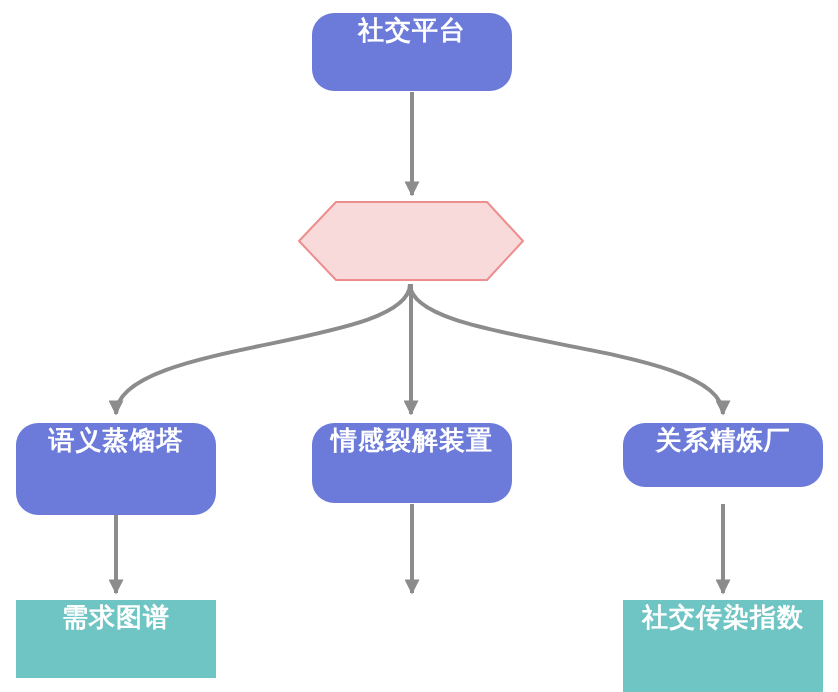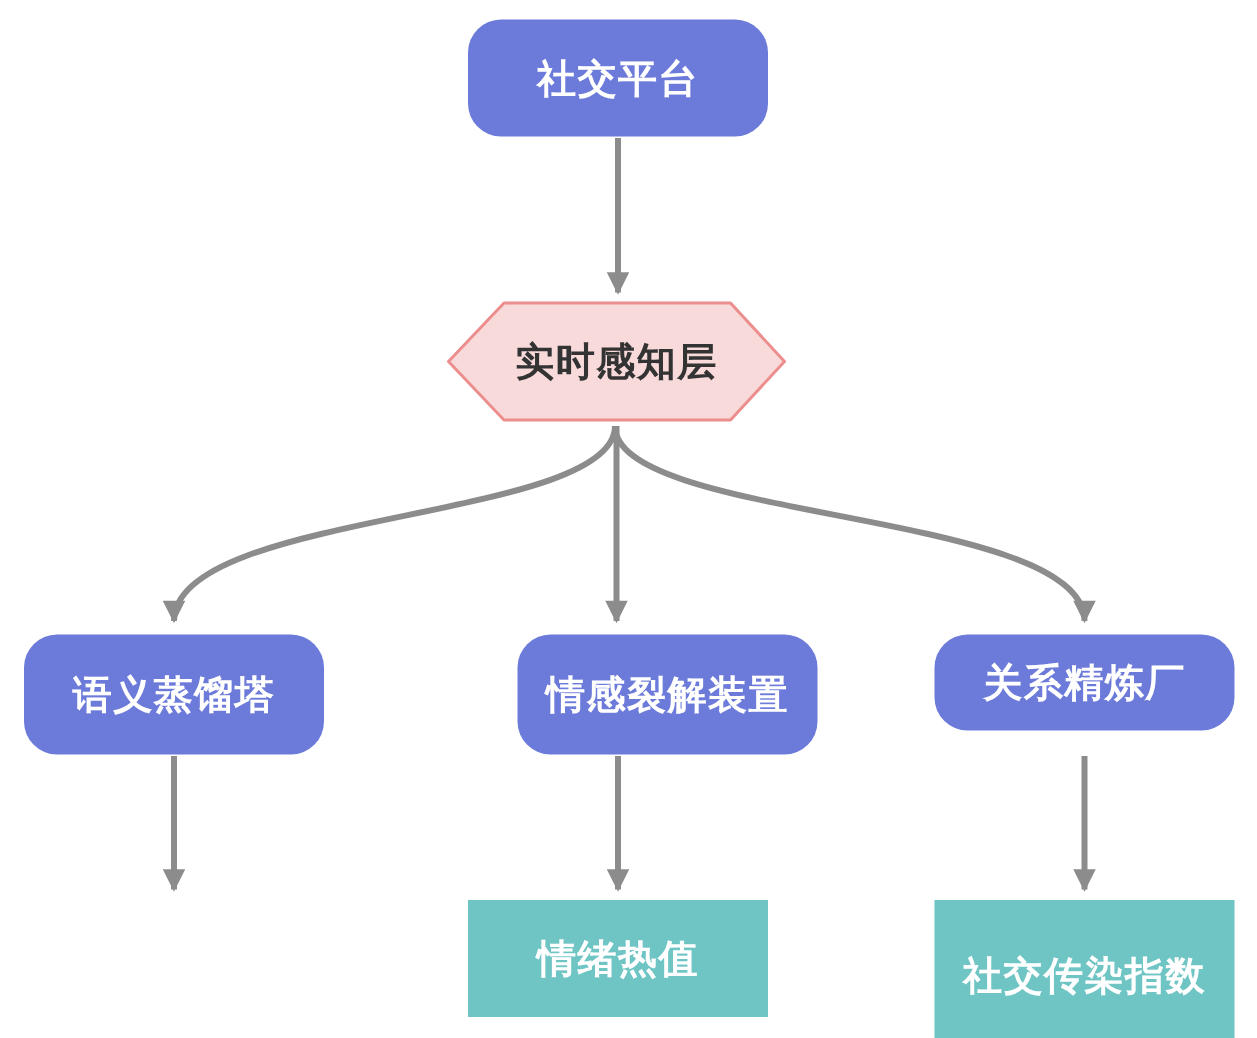--- a/index.html
+++ b/index.html
@@ -13,21 +13,20 @@
   }
   #edges {
     position: absolute;
     left: 0; top: 0;
     width: 838px; height: 692px;
     pointer-events: none;
   }
   .node {
     position: absolute;
     display: flex;
-    align-items: center;
     justify-content: center;
     box-sizing: border-box;
     font-weight: bold;
     font-size: 26px;
     letter-spacing: 1px;
     cursor: default;
   }
   .node-rounded {
     background: #6C7BD9;
     color: #ffffff;
@@ -66,34 +65,31 @@
     <path d="M412,504 L412,593" fill="none" stroke="#8C8C8C" stroke-width="4" marker-end="url(#arrowhead)"></path>
     <path d="M723,504 L723,593" fill="none" stroke="#8C8C8C" stroke-width="4" marker-end="url(#arrowhead)"></path>
 
     <polygon points="299,241 336,202 487,202 523,241 487,280 336,280" fill="#F8DADB" stroke="#EC8E8E" stroke-width="2" stroke-linejoin="round"></polygon>
   </svg>
 
   <div class="node node-rounded" style="left:312px; top:13px; width:200px; height:78px;">
     <span class="label">社交平台</span>
   </div>
 
-  <div class="node node-hex-label" style="left:299px; top:201px; width:224px; height:80px;">
-    <span class="label">实时感知层</span>
-  </div>
 
-  <div class="node node-rounded" style="left:16px; top:423px; width:200px; height:80px;">
+  <div class="node node-rounded" style="left:16px; top:423px; width:200px; height:92px;">
     <span class="label">语义蒸馏塔</span>
   </div>
-  <div class="node node-rounded" style="left:312px; top:423px; width:200px; height:80px;margin-left:33px;">
+  <div class="node node-rounded" style="left:312px; top:423px; width:200px; height:80px;">
     <span class="label">情感裂解装置</span>
   </div>
   <div class="node node-rounded" style="left:623px; top:423px; width:200px; height:64px;">
     <span class="label">关系精炼厂</span>
   </div>
 
-  <div class="node node-rect" style="left:312px; top:600px; width:200px; height:78px;">
-    <span class="label">情绪热值</span>
+  <div class="node node-rect" style="left:16px; top:600px; width:200px; height:78px;">
+    <span class="label">需求图谱</span>
   </div>
   <div class="node node-rect" style="left:623px; top:600px; width:200px; height:100px;">
     <span class="label">社交传染指数</span>
   </div>
 
 </div>
 
 </body></html>

